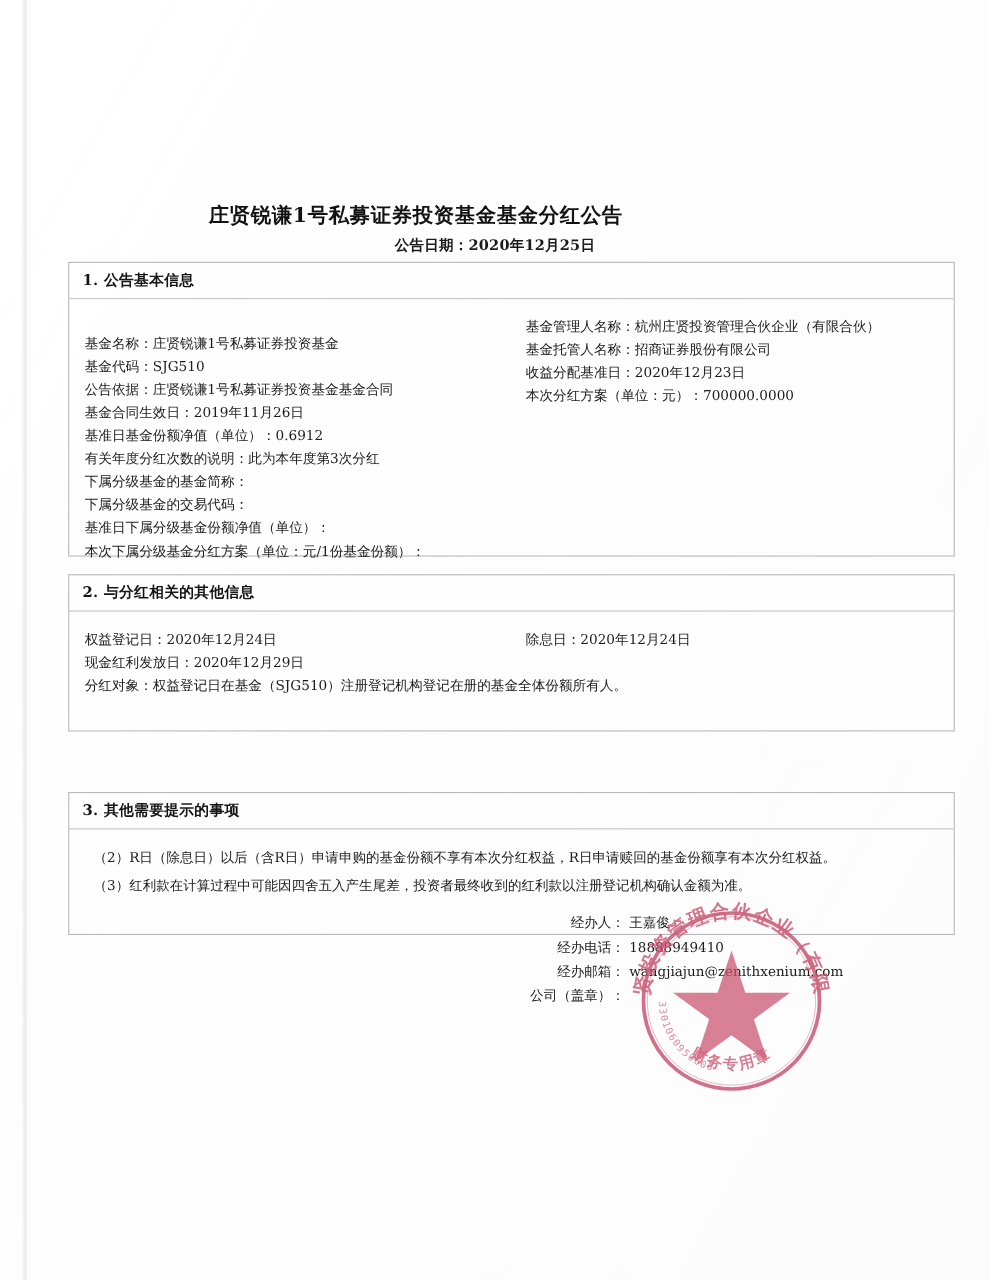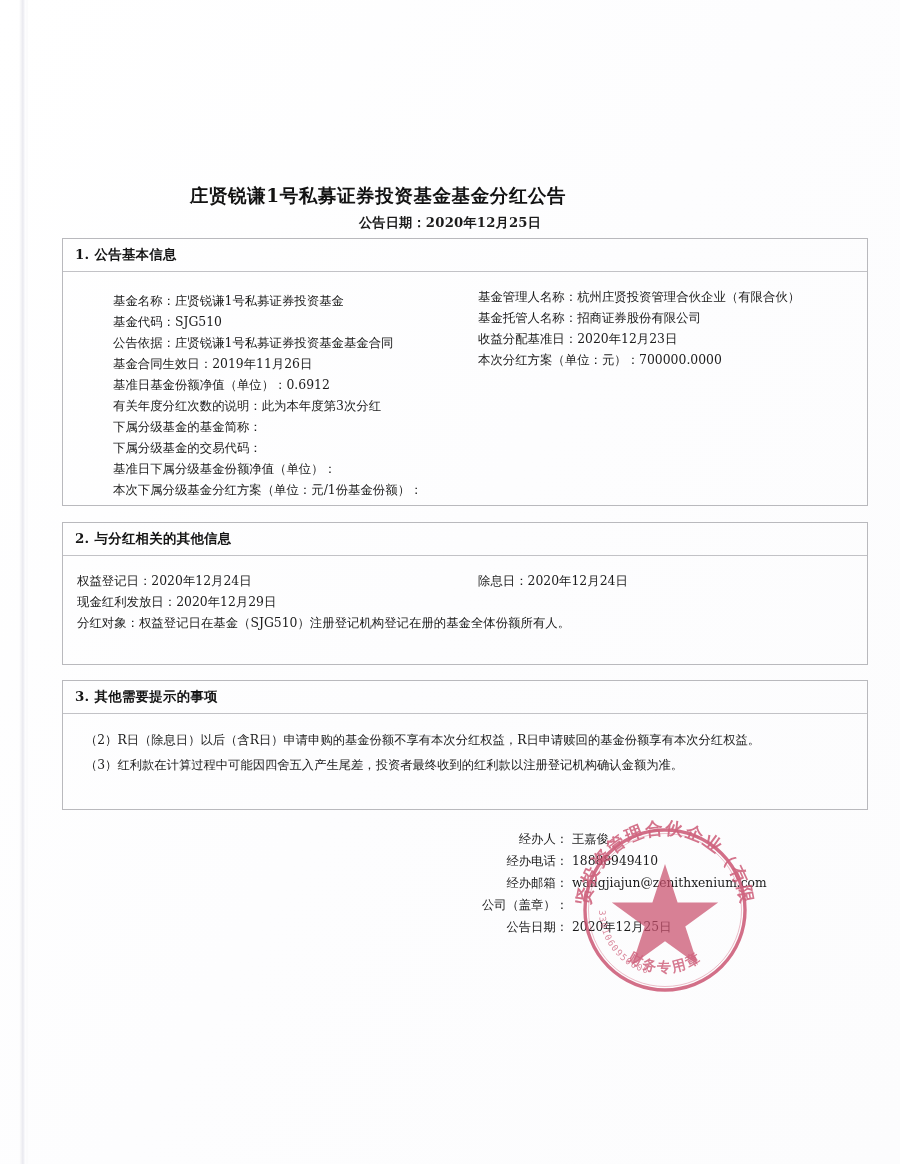--- a/index.html
+++ b/index.html
@@ -92,38 +92,37 @@
     letter-spacing: 0.3px;
   }
   .section-body {
     box-sizing: border-box;
     padding: 14px 0 10px 0;
     position: relative;
   }
 
   #section-1 { top: 238px; height: 268px; }
   #section-2 { top: 522px; height: 143px; }
-  #section-3 { top: 680px; height: 130px; }
+  #section-3 { top: 720px; height: 130px; }
 
   
   .fields {
     position: relative;
   }
   .field-line {
     font-size: 12.4px;
     line-height: 21px;
     color: #1b1b1b;
     white-space: nowrap;
   }
   .col-left {
     position: absolute;
     left: 14px;
-    top: 4px;
+    top: 15px;
     width: 420px;
-    margin-left: 36px;
   }
   .col-right {
     position: absolute;
     left: 415px;
     top: 0;
     width: 390px;
   }
   .spacer-line { visibility: hidden; }
 
   
@@ -259,24 +258,20 @@
       <span class="sig-value">18888949410</span>
     </div>
     <div class="sig-row">
       <span class="sig-label">经办邮箱：</span>
       <span class="sig-value">wangjiajun@zenithxenium.com</span>
     </div>
     <div class="sig-row">
       <span class="sig-label">公司（盖章）：</span>
       <span class="sig-value"></span>
     </div>
-    <div class="sig-row">
-      <span class="sig-label">公告日期：</span>
-      <span class="sig-value">2020年12月25日</span>
-    </div>
   </div>
 
   <div class="stamp">
     <svg width="208" height="208" viewBox="0 0 208 208" xmlns="http://www.w3.org/2000/svg">
       <defs>
         <path id="arcPath" d="M 28,104 A 76,76 0 1 1 180,104"></path>
         <path id="arcPathBottom" d="M 42,104 A 62,62 0 0 0 166,104"></path>
         <path id="arcPathCode" d="M 38,104 A 66,66 0 0 0 170,104"></path>
       </defs>
       <g stroke="#c94f6d" fill="none" opacity="0.92">

